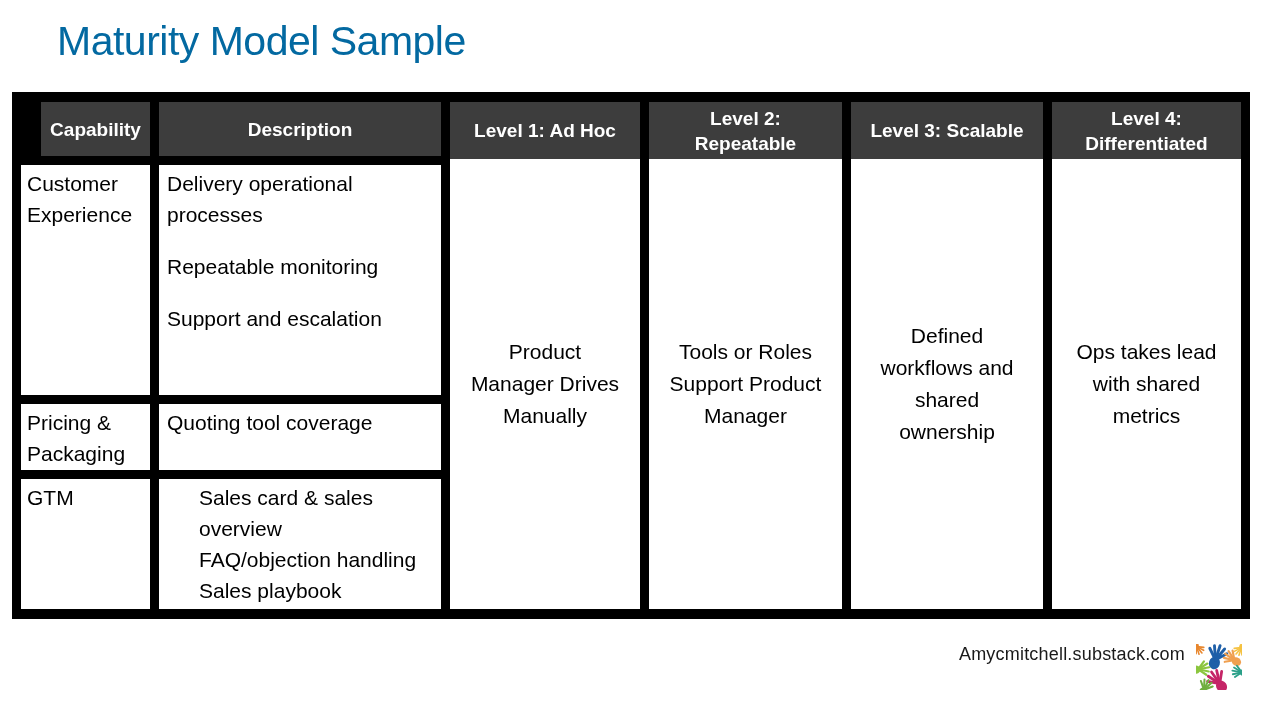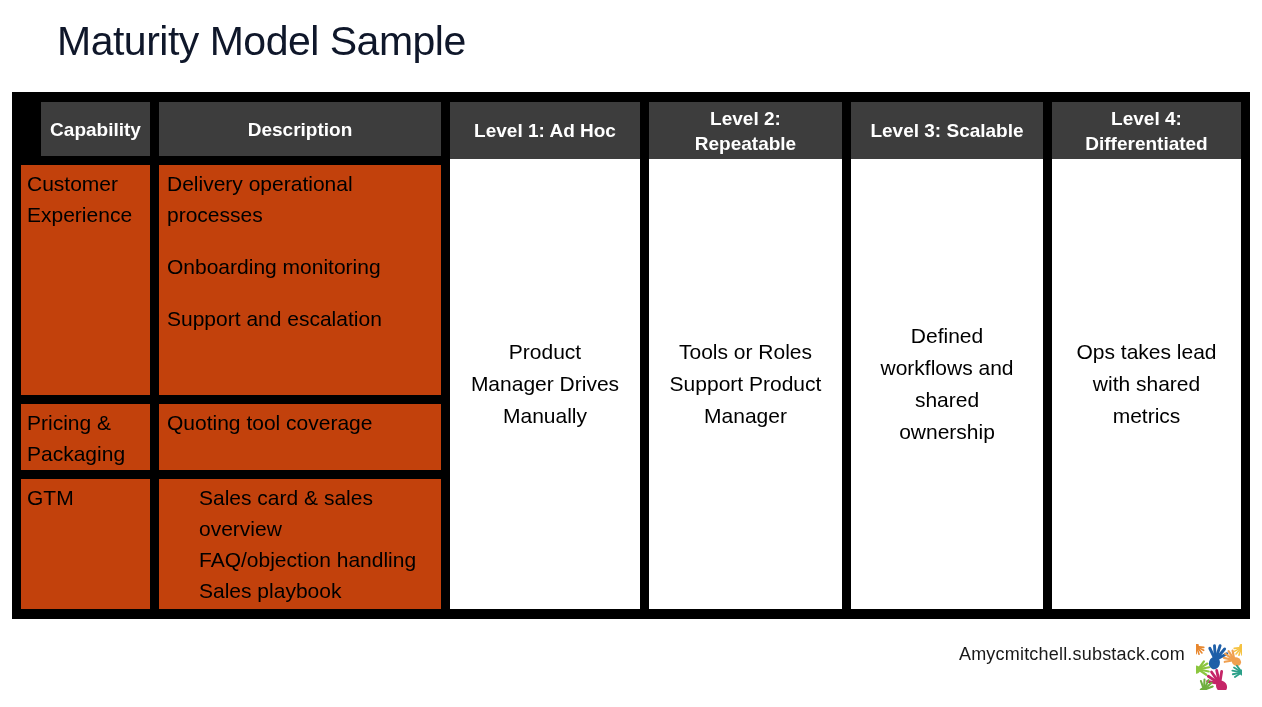--- a/index.html
+++ b/index.html
@@ -9,36 +9,36 @@
     font-family: "Liberation Sans", sans-serif;
     color: #000000;
     overflow: hidden;
   }
   .slide { position: relative; width: 1262px; height: 707px; background: #fff; }
 
   
   .slide-title {
     position: absolute; left: 57px; top: 18px;
     font-size: 41px; font-weight: 500; letter-spacing: -0.5px;
-    color: #0f172a; margin: 0;
+    color: #0369a1; margin: 0;
   }
 
   
   .mtable {
     position: absolute; left: 12px; top: 92px;
     width: 1238px; height: 527px;
     background: #000000;
     display: grid;
     grid-template-columns: 129px 282px 190px 193px 192px 189px;
     grid-template-rows: 54px 230px 66px 130px;
     gap: 9px;
     padding: 10px 9px;
     box-sizing: border-box;
   }
-  .cell { background: #c2410c; box-sizing: border-box; overflow: hidden; }
+  .cell { background: #ffffff; box-sizing: border-box; overflow: hidden; }
 
   .th {
     background: #3d3d3d; color: #ffffff;
     font-weight: bold; font-size: 19px; line-height: 25px;
     display: flex; flex-direction: column;
     align-items: center; justify-content: center;
     text-align: center;
   }
   .th-cap  { grid-area: 1 / 1 / 2 / 2; margin-left: 20px; }
   .th-desc { grid-area: 1 / 2 / 2 / 3; }
@@ -141,21 +141,21 @@
         <span>Differentiated</span>
       </div>
       <div class="lvl-body">
         <p class="mw158">Ops takes lead with shared metrics</p>
       </div>
     </div>
 
     <div class="cell cap-cell cap1">Customer Experience</div>
     <div class="cell desc-cell spaced desc1">
       <p>Delivery operational processes</p>
-      <p>Onboarding monitoring</p>
+      <p>Repeatable monitoring</p>
       <p>Support and escalation</p>
     </div>
 
     <div class="cell cap-cell cap2">Pricing &amp; Packaging</div>
     <div class="cell desc-cell desc2">
       <p>Quoting tool coverage</p>
     </div>
 
     <div class="cell cap-cell cap3">GTM</div>
     <div class="cell desc-cell desc3">

